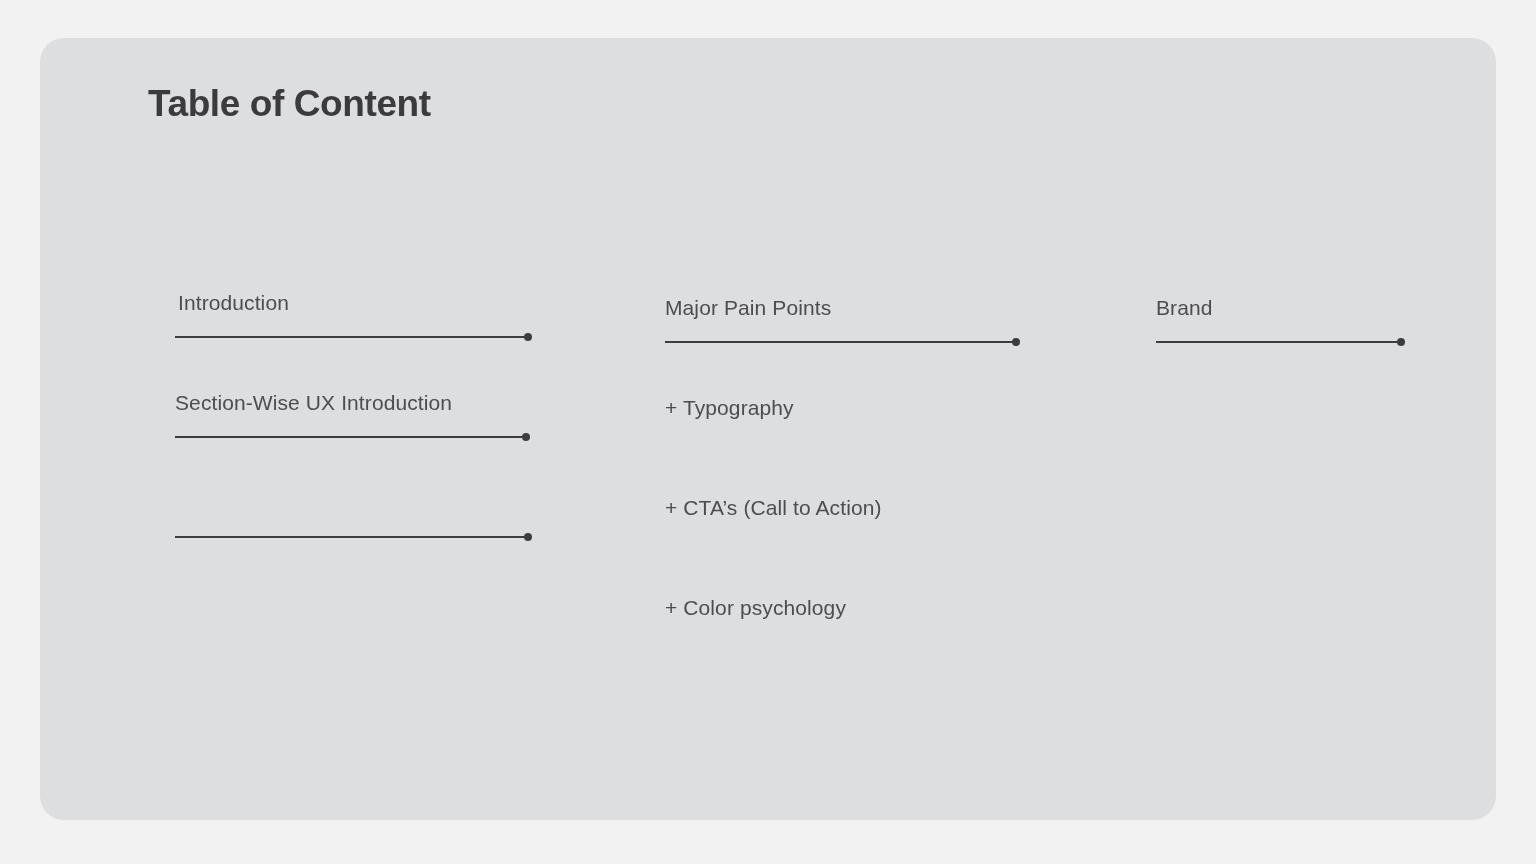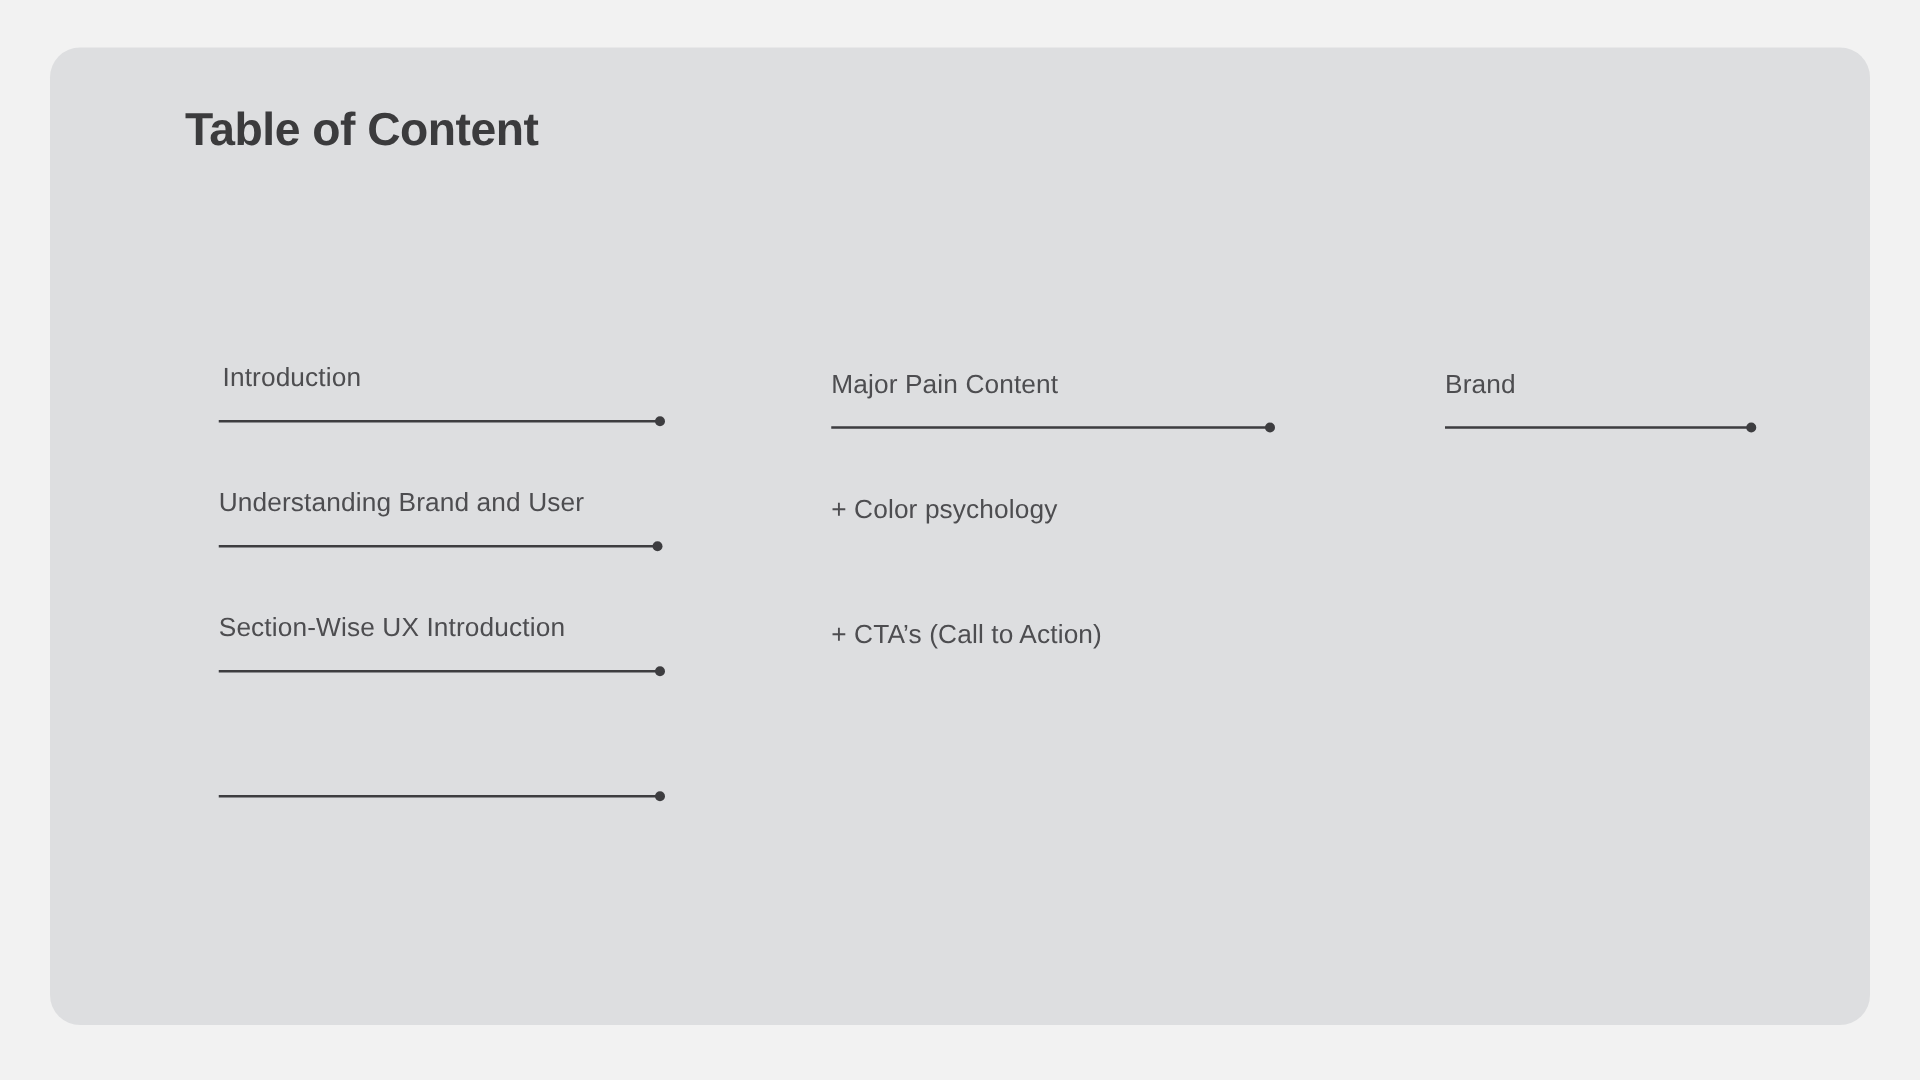--- a/index.html
+++ b/index.html
@@ -121,46 +121,44 @@
 
   <div class="columns">
 
     <div class="column col-1">
       <div class="toc-entry with-rule">
         <span class="entry-label">Introduction</span>
         <span class="entry-rule"></span>
         <span class="entry-dot"></span>
       </div>
       <div class="toc-entry with-rule">
-        <span class="entry-label">Understanding Brand and User</span>
-        <span class="entry-rule"></span>
-        <span class="entry-dot"></span>
-      </div>
-      <div class="toc-entry with-rule">
         <span class="entry-label">Section-Wise UX Introduction</span>
         <span class="entry-rule"></span>
         <span class="entry-dot"></span>
       </div>
       <div class="toc-entry with-rule">
         <span class="entry-rule"></span>
         <span class="entry-dot"></span>
       </div>
     </div>
 
     <div class="column col-2">
       <div class="toc-entry with-rule">
-        <span class="entry-label">Major Pain Content</span>
+        <span class="entry-label">Major Pain Points</span>
         <span class="entry-rule"></span>
         <span class="entry-dot"></span>
       </div>
       <div class="toc-entry sub">
-        <span class="entry-label">+ Color psychology</span>
+        <span class="entry-label">+ Typography</span>
       </div>
       <div class="toc-entry sub">
         <span class="entry-label">+ CTA’s (Call to Action)</span>
+      </div>
+      <div class="toc-entry sub">
+        <span class="entry-label">+ Color psychology</span>
       </div>
     </div>
 
     <div class="column col-3">
       <div class="toc-entry with-rule">
         <span class="entry-label">Brand</span>
         <span class="entry-rule"></span>
         <span class="entry-dot"></span>
       </div>
     </div>

